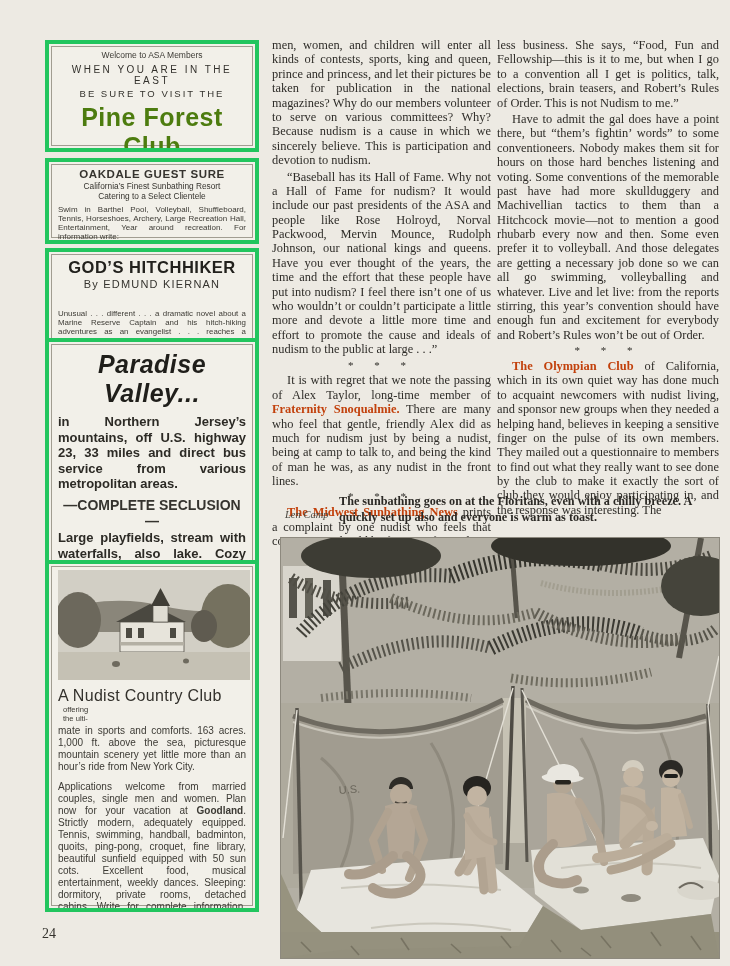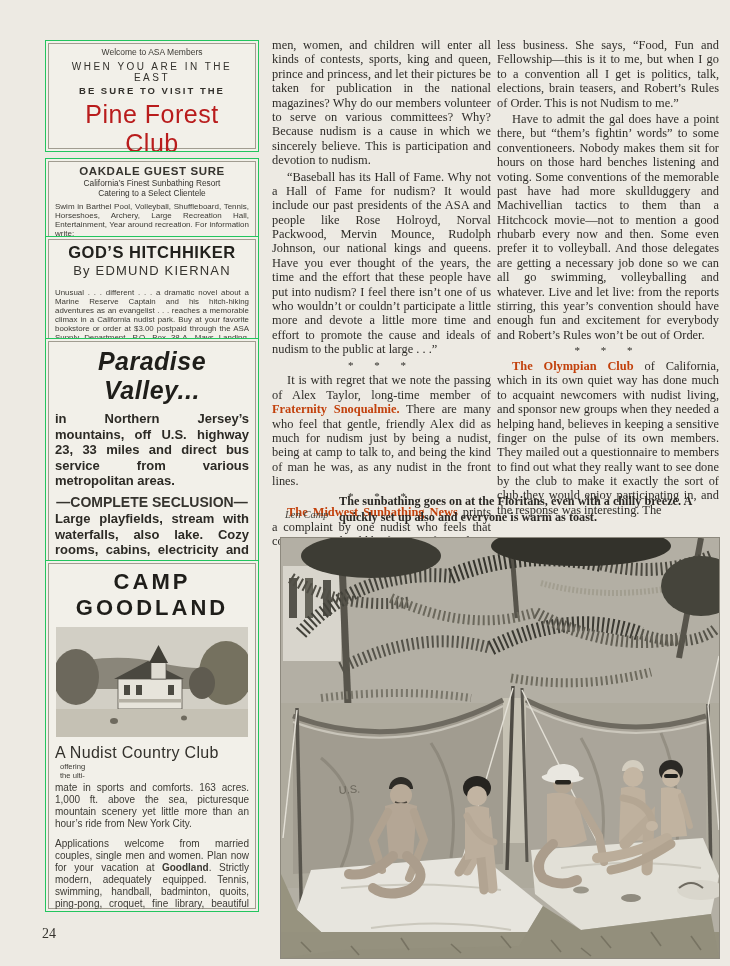--- a/index.html
+++ b/index.html
@@ -1,32 +1,32 @@
 <!DOCTYPE html>
 <html><head>
 <meta charset="utf-8">
 <style>
   html,body{margin:0;padding:0;background:#dedbd3;}
   .page{position:relative;width:730px;height:966px;background:#edeae3;overflow:hidden;
         font-family:"Liberation Sans",sans-serif;color:#35332e;}
   
   .adbox{position:absolute;left:45px;width:214px;background:#f2f0e9;box-sizing:border-box;
-         border:1px solid #22c55e;box-shadow:inset 0 0 0 2px #f2f0e9, inset 0 0 0 3px #a19d91;
+         border:4px solid #22c55e;box-shadow:inset 0 0 0 2px #f2f0e9, inset 0 0 0 3px #a19d91;
          padding:6px 9px;overflow:hidden;}
   .c{text-align:center;} .j{text-align:justify;}
   .ad-small{font-size:8.5px;line-height:1.25;color:#3c3a34;}
   .pf-line2{font-size:10px;letter-spacing:2.5px;margin-top:3px;font-weight:400;color:#33312c;}
-  .pf-line3{font-size:9.5px;letter-spacing:2px;margin-top:2px;color:#33312c;font-weight:bold;}
-  .pf-title{font-size:25px;font-weight:400;letter-spacing:0.5px;margin:4px 0 12px;color:#b91c1c;}
+  .pf-line3{font-size:9.5px;letter-spacing:2px;margin-top:2px;color:#33312c;}
+  .pf-title{font-size:25px;font-weight:700;letter-spacing:0.5px;margin:4px 0 12px;color:#4d7c0f;}
   .ok-title{font-size:11.5px;font-weight:700;letter-spacing:0.6px;margin-bottom:2px;}
   .ok-sub{font-size:8.3px;line-height:1.18;}
   .ok-body{font-size:8px;line-height:1.16;margin-top:3px;color:#3c3a34;}
   .ok-addr{font-size:8.6px;font-weight:700;margin-top:3px;}
   .gh-title{font-size:16.5px;font-weight:700;letter-spacing:0.5px;color:#22211d;}
-  .gh-by{font-size:13px;letter-spacing:1.2px;margin:1px 0 11px;}
+  .gh-by{font-size:11px;letter-spacing:1.2px;margin:1px 0 20px;}
   .gh-body{font-size:7.9px;line-height:1.13;color:#3c3a34;}
   .pv-title{font-size:25px;font-weight:700;font-style:italic;letter-spacing:0.5px;
             margin:2px 0 6px;color:#1f1e1a;}
   .pv-body{font-size:13px;font-weight:700;line-height:1.2;color:#2c2a25;}
   .pv-secl{font-size:14px;font-weight:700;margin:5px 0 1px;}
   .pv-org{font-size:14.5px;font-weight:700;line-height:1.08;margin-top:5px;color:#22211d;}
   .gl-title{font-size:22px;font-weight:700;letter-spacing:3px;margin:2px 0 6px;color:#1f1e1a;}
   .gl-img{display:block;margin:0 auto;}
   .gl-clubrow{display:flex;align-items:flex-start;margin-top:7px;flex-direction:column;}
   .gl-club{font-size:16px;letter-spacing:0.3px;color:#33312c;white-space:nowrap;}
@@ -66,40 +66,39 @@
 
   <div class="adbox" style="top:158px;height:86px;">
     <div class="ok-title c">OAKDALE GUEST SURE</div>
     <div class="ok-sub c">California’s Finest Sunbathing Resort</div>
     <div class="ok-sub c">Catering to a Select Clientele</div>
     <div class="ok-body j">Swim in Barthel Pool, Volleyball, Shuffleboard, Tennis, Horseshoes, Archery, Large Recreation Hall, Entertainment, Year around recreation. For information write:</div>
     <div class="ok-addr c">Rt. 1, Box 361, San Bernardino, California</div>
 
   </div>
 
-  <div class="adbox" style="top:236px;height:109px;">
+  <div class="adbox" style="top:248px;height:109px;">
     <div class="gh-title c">GOD’S HITCHHIKER</div>
     <div class="gh-by c">By EDMUND KIERNAN</div>
     <div class="gh-body j">Unusual . . . different . . . a dramatic novel about a Marine Reserve Captain and his hitch-hiking adventures as an evangelist . . . reaches a memorable climax in a California nudist park. Buy at your favorite bookstore or order at $3.00 postpaid through the ASA Supply Department, P.O. Box 38-A, Mays Landing, New Jersey.</div>
   </div>
 
   <div class="adbox" style="top:338px;height:244px;">
     <div class="pv-title c">Paradise Valley...</div>
     <div class="pv-body j">in Northern Jersey’s mountains, off U.S. highway 23, 33 miles and direct bus service from various metropolitan areas.</div>
     <div class="pv-secl c">—COMPLETE SECLUSION—</div>
     <div class="pv-body j">Large playfields, stream with waterfalls, also lake.  Cozy rooms, cabins, electricity and excellent meals!</div>
     <div class="pv-org c">
       <div>American Gymnosophical</div>
 
     </div>
 
   </div>
 
   <div class="adbox" style="top:560px;height:352px;">
-    <div class="gl-title c">CAMP GOODLAND</div>
     <svg class="gl-img" width="192" height="110" viewBox="0 0 192 110">
       <rect x="0" y="0" width="192" height="110" fill="#d2cfc5"></rect>
       <path d="M0,40 Q55,24 105,36 T192,32 L192,62 L0,62 Z" fill="#8a867a"></path>
       <ellipse cx="20" cy="50" rx="23" ry="28" fill="#6c685c"></ellipse>
       <ellipse cx="170" cy="46" rx="27" ry="32" fill="#75715f"></ellipse>
       <ellipse cx="146" cy="56" rx="13" ry="16" fill="#5f5b50"></ellipse>
       <g>
         <rect x="62" y="52" width="64" height="30" fill="#e7e4db" stroke="#55524a" stroke-width="0.8"></rect>
         <polygon points="58,52 92,34 128,52" fill="#4a4840"></polygon>
         <rect x="95" y="34" width="15" height="18" fill="#dfdcd2" stroke="#55524a" stroke-width="0.7"></rect>

